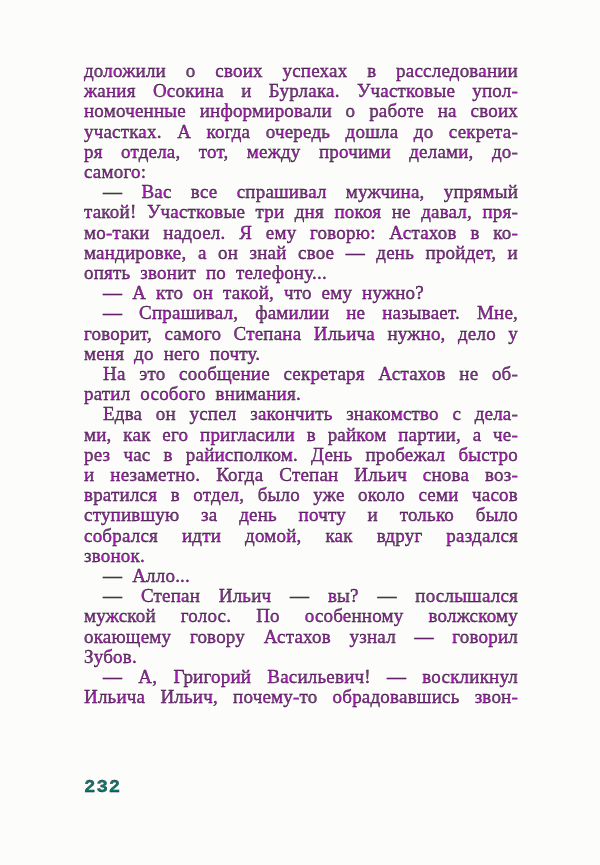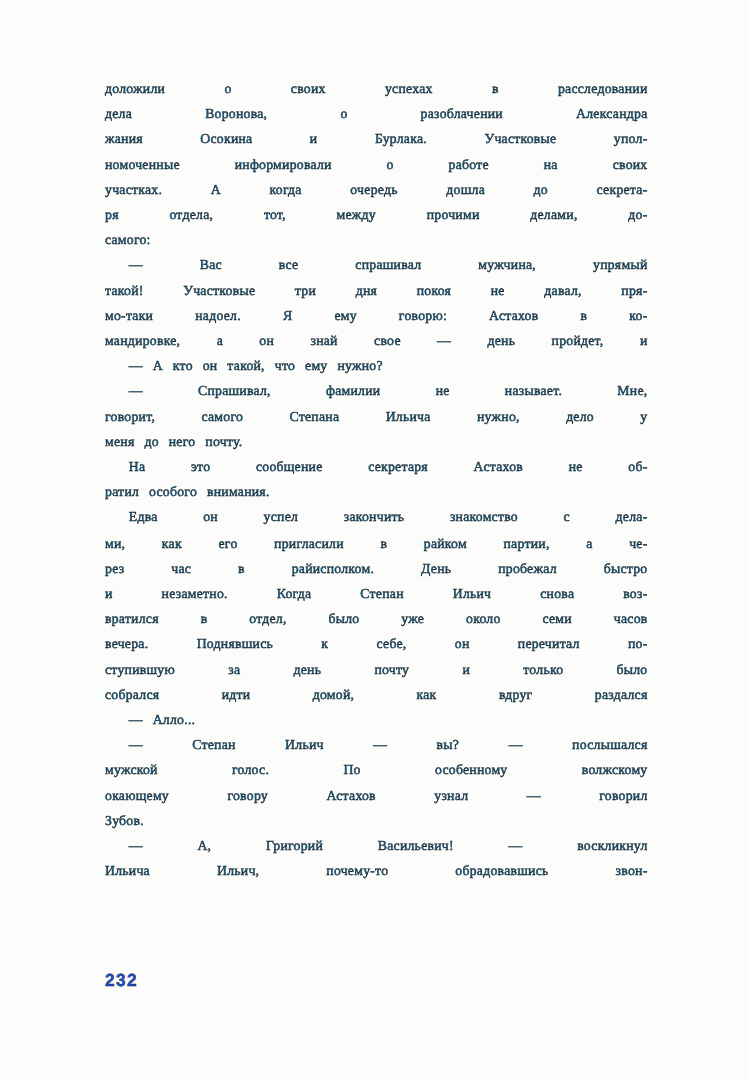--- a/index.html
+++ b/index.html
@@ -19,90 +19,90 @@
     left: 84px;
     top: 61px;
     width: 434px;
   }
   .paragraph {
     margin: 0;
     padding: 0;
   }
   .line {
     font-family: "Liberation Serif", "DejaVu Serif", serif;
-    font-size: 11px;
+    font-size: 19px;
     line-height: 20.2px;
-    color: #0369a1;
+    color: #a21caf;
     letter-spacing: 0.2px;
     word-spacing: 1.5px;
     text-align: justify;
     text-align-last: justify;
     -webkit-text-stroke: 0.35px #1b1b1b;
     white-space: normal;
   }
   .line.no-fill {
     text-align-last: left;
     word-spacing: 5px;
   }
   .line.indent {
     padding-left: 19px;
   }
   .folio {
     position: absolute;
     left: 84px;
     top: 776px;
-    font-family: Liberation Sans, sans-serif;
+    font-family: Liberation Mono, monospace;
     font-weight: bold;
-    font-size: 14px;
-    color: #1d4ed8;
+    font-size: 19px;
+    color: #0f766e;
     letter-spacing: 1px;
     -webkit-text-stroke: 0.3px #1b1b1b;
   }
 </style>
 </head>
 <body>
 
 <div class="page">
   <main class="text-block" id="text-block">
       <div class="paragraph">
         <div class="line">доложили о своих успехах в расследовании</div>
-        <div class="line">дела Воронова, о разоблачении Александра</div>
         <div class="line">жания Осокина и Бурлака. Участковые упол-</div>
         <div class="line">номоченные информировали о работе на своих</div>
         <div class="line">участках. А когда очередь дошла до секрета-</div>
         <div class="line">ря отдела, тот, между прочими делами, до-</div>
         <div class="line no-fill">самого:</div>
       </div>
       <div class="paragraph">
         <div class="line indent">— Вас все спрашивал мужчина, упрямый</div>
         <div class="line">такой! Участковые три дня покоя не давал, пря-</div>
         <div class="line">мо-таки надоел. Я ему говорю: Астахов в ко-</div>
         <div class="line">мандировке, а он знай свое — день пройдет, и</div>
+        <div class="line no-fill">опять звонит по телефону...</div>
       </div>
       <div class="paragraph">
         <div class="line no-fill indent">— А кто он такой, что ему нужно?</div>
       </div>
       <div class="paragraph">
         <div class="line indent">— Спрашивал, фамилии не называет. Мне,</div>
         <div class="line">говорит, самого Степана Ильича нужно, дело у</div>
         <div class="line no-fill">меня до него почту.</div>
       </div>
       <div class="paragraph">
         <div class="line indent">На это сообщение секретаря Астахов не об-</div>
         <div class="line no-fill">ратил особого внимания.</div>
       </div>
       <div class="paragraph">
         <div class="line indent">Едва он успел закончить знакомство с дела-</div>
         <div class="line">ми, как его пригласили в райком партии, а че-</div>
         <div class="line">рез час в райисполком. День пробежал быстро</div>
         <div class="line">и незаметно. Когда Степан Ильич снова воз-</div>
         <div class="line">вратился в отдел, было уже около семи часов</div>
-        <div class="line">вечера. Поднявшись к себе, он перечитал по-</div>
         <div class="line">ступившую за день почту и только было</div>
         <div class="line">собрался идти домой, как вдруг раздался</div>
+        <div class="line no-fill">звонок.</div>
       </div>
       <div class="paragraph">
         <div class="line no-fill indent">— Алло...</div>
       </div>
       <div class="paragraph">
         <div class="line indent">— Степан Ильич — вы? — послышался</div>
         <div class="line">мужской голос. По особенному волжскому</div>
         <div class="line">окающему говору Астахов узнал — говорил</div>
         <div class="line no-fill">Зубов.</div>
       </div>

